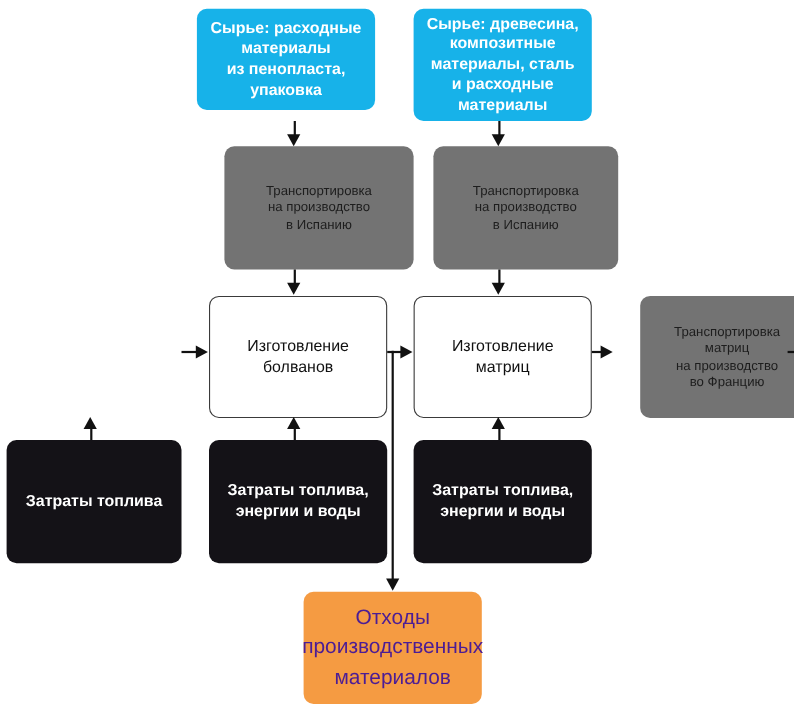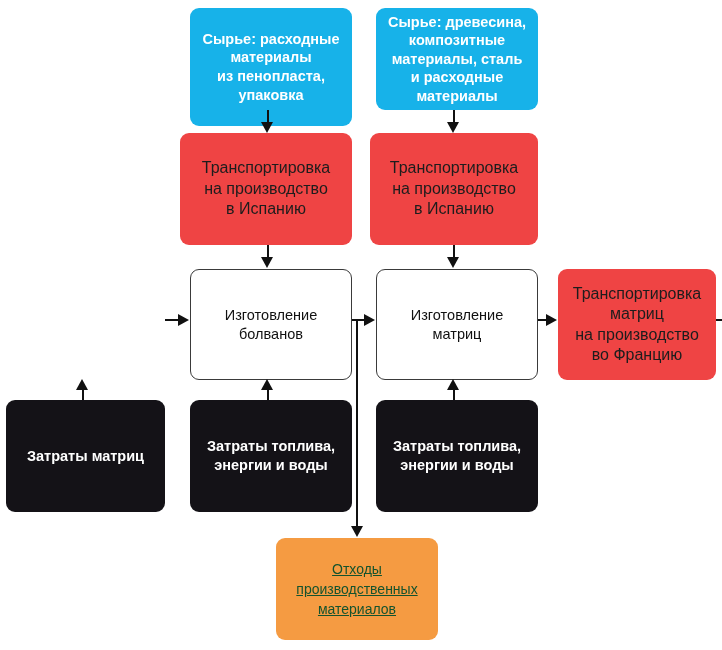--- a/index.html
+++ b/index.html
@@ -25,45 +25,45 @@
   }
 
   
   .n-source{            
     background:#17b2e9;
     color:#ffffff;
     font-weight:bold;
     font-size:14.5px;
   }
   .n-transport{         
-    background:#ef4444;
+    background:#737373;
     color:#1d1d1d;
     font-weight:normal;
-    font-size:16px;
+    font-size:12px;
+    margin-left:24px;
   }
   .n-process{           
     background:#ffffff;
     color:#111111;
     border:1.4px solid #3a3a3a;
     font-weight:normal;
     font-size:14.5px;
   }
   .n-input{             
     background:#141217;
     color:#ffffff;
     font-weight:bold;
     font-size:14.5px;
   }
   .n-waste{             
     background:#f59b42;
-    color:#14532d;
+    color:#4c1d95;
     font-weight:normal;
-    font-size:14px;
+    font-size:19px;
     line-height:1.45;
-    text-decoration:underline;
   }
 
   
   .vline,.hline{position:absolute;background:#111111;}
   .vline{width:1.6px;}
   .hline{height:1.6px;}
 
   .arrow{position:absolute;width:0;height:0;}
   .arrow-down{
     border-left:6.5px solid transparent;
@@ -79,21 +79,21 @@
     border-top:6.5px solid transparent;
     border-bottom:6.5px solid transparent;
     border-left:11px solid #111111;
   }
 </style>
 </head>
 <body>
 
 <div id="canvas">
 
-  <div class="node n-source" style="left:190px;top:8px;width:162px;height:118px;text-align:center;">Сырье: расходные
+  <div class="node n-source" style="left:179px;top:8px;width:162px;height:92px;text-align:center;">Сырье: расходные
 материалы
 из пенопласта,
 упаковка</div>
 
   <div class="node n-source" style="left:376px;top:8px;width:162px;height:102px;">Сырье: древесина,
 композитные
 материалы, сталь
 и расходные
 материалы</div>
 
@@ -110,21 +110,21 @@
 болванов</div>
 
   <div class="node n-process" style="left:376px;top:269px;width:162px;height:111px;">Изготовление
 матриц</div>
 
   <div class="node n-transport" style="left:558px;top:269px;width:158px;height:111px;">Транспортировка
 матриц
 на производство
 во Францию</div>
 
-  <div class="node n-input" style="left:6px;top:400px;width:159px;height:112px;">Затраты матриц</div>
+  <div class="node n-input" style="left:6px;top:400px;width:159px;height:112px;">Затраты топлива</div>
 
   <div class="node n-input" style="left:190px;top:400px;width:162px;height:112px;">Затраты топлива,
 энергии и воды</div>
 
   <div class="node n-input" style="left:376px;top:400px;width:162px;height:112px;">Затраты топлива,
 энергии и воды</div>
 
   <div class="node n-waste" style="left:276px;top:538px;width:162px;height:102px;">Отходы
 производственных
 материалов</div>

